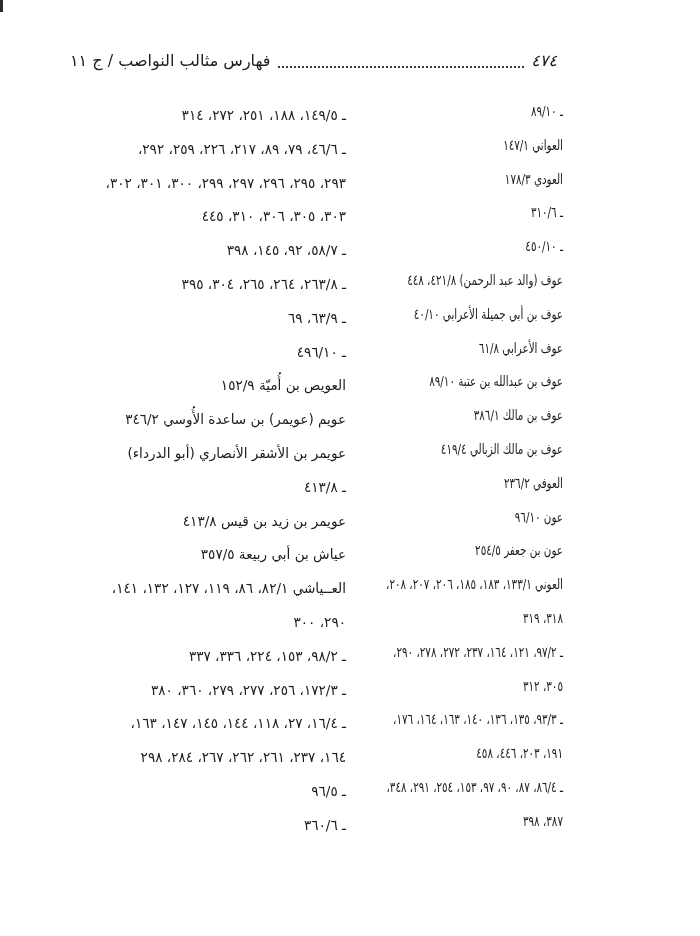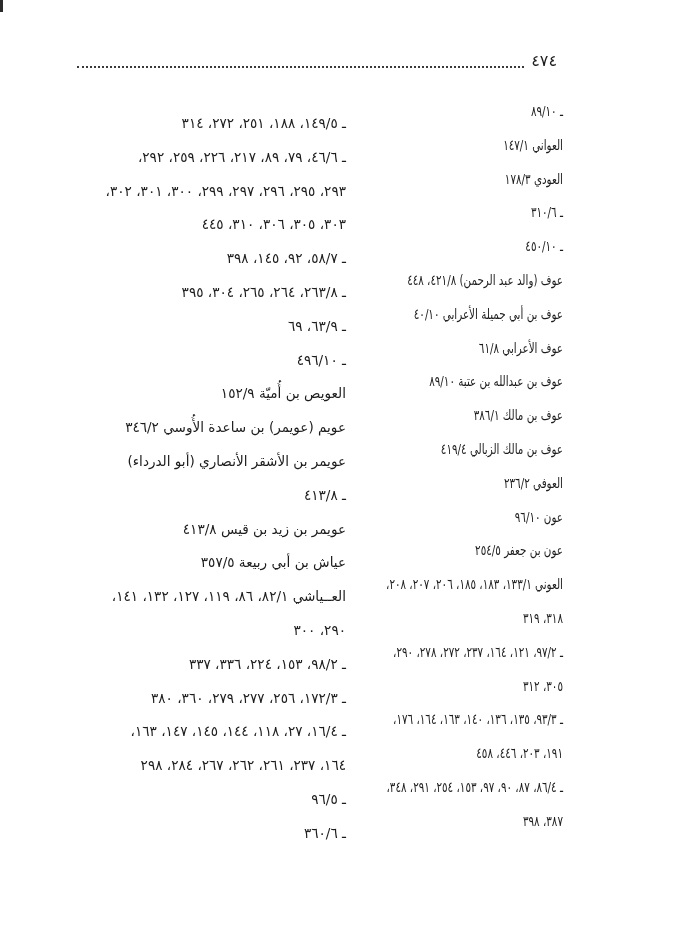--- a/index.html
+++ b/index.html
@@ -31,39 +31,40 @@
     width: 487px;
     display: flex;
     direction: rtl;
     align-items: flex-end;
     font-size: 16px;
     line-height: 26px;
     white-space: nowrap;
   }
   .page-header .pgnum {
     letter-spacing: 1px;
+    font-style: italic;
   }
   .page-header .leader {
     flex: 1 1 auto;
     border-bottom: 2px dotted #3a3a3a;
     margin: 0 7px 6px 7px;
     height: 1px;
   }
   
   .col {
     position: absolute;
     direction: rtl;
   }
   .col-right {
     top: 95px;
     right: 137px;
     width: 200px;
   }
   .col-left {
-    top: 107px;
+    top: 99px;
     left: 56px;
     width: 290px;
   }
   .line {
     height: 33.8px;
     line-height: 33.8px;
     font-size: 14px;
     text-align: right;
     white-space: nowrap;
     transform-origin: 100% 50%;
@@ -72,20 +73,21 @@
   .col-left  .line { transform: scaleX(0.97); }
 </style>
 </head>
 <body>
 
 <div class="corner-mark"></div>
 
 <div class="page-header">
   <span class="pgnum">٤٧٤</span>
   <span class="leader"></span>
+  <span class="title">فهارس مثالب النواصب / ج ١١</span>
 </div>
 
 <div class="col col-right">
     <div class="line">ـ ٨٩/١٠</div>
     <div class="line">العواني ١٤٧/١</div>
     <div class="line">العودي ١٧٨/٣</div>
     <div class="line">ـ ٣١٠/٦</div>
     <div class="line">ـ ٤٥٠/١٠</div>
     <div class="line">عوف (والد عبد الرحمن) ٤٢١/٨، ٤٤٨</div>
     <div class="line">عوف بن أبي جميلة الأعرابي ٤٠/١٠</div>

